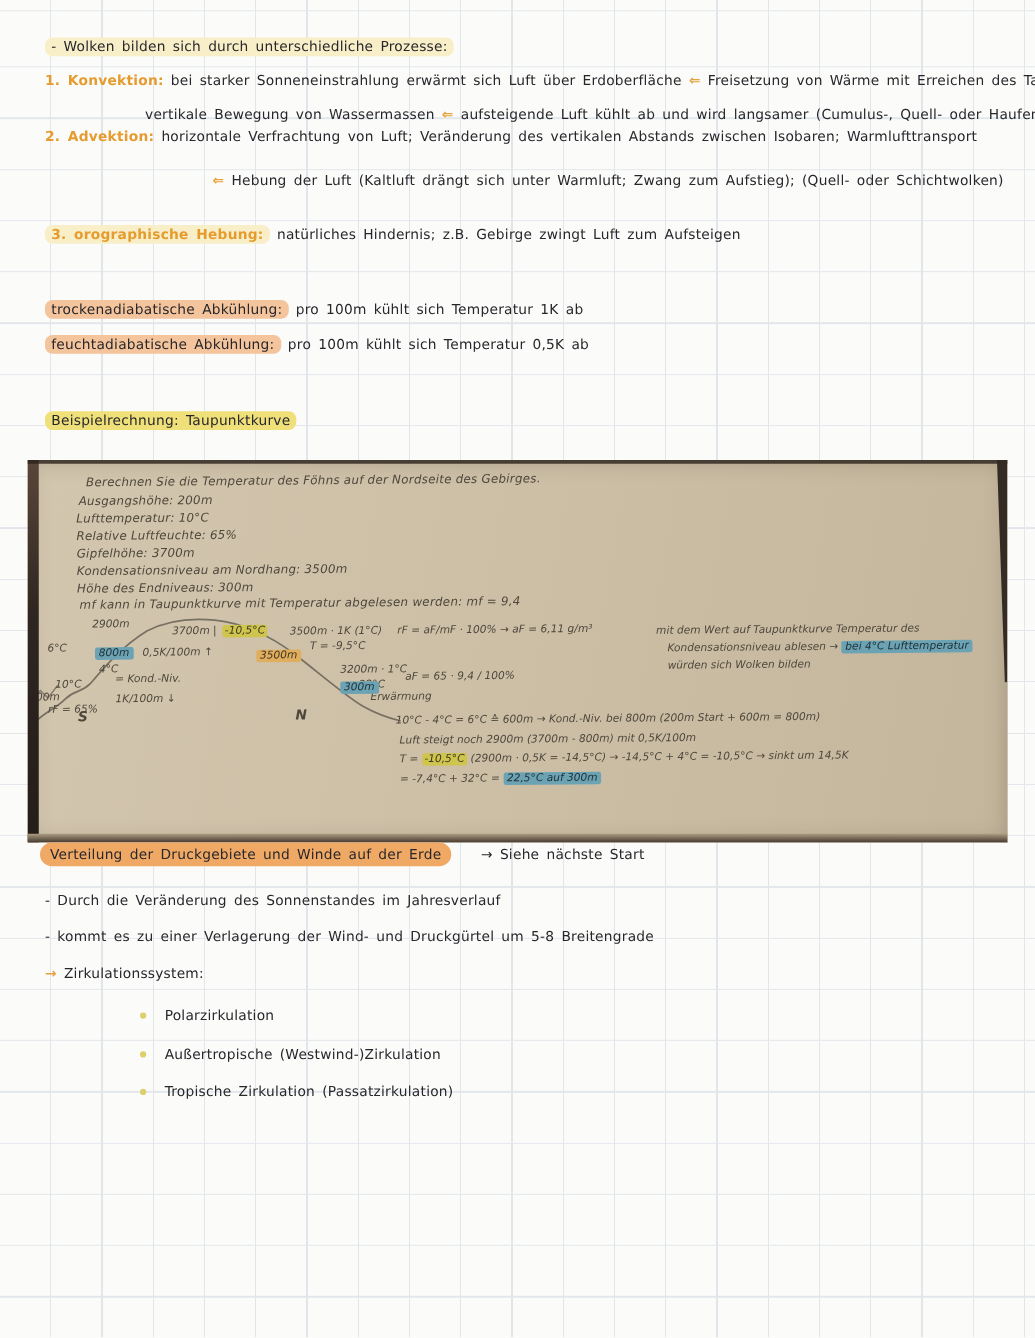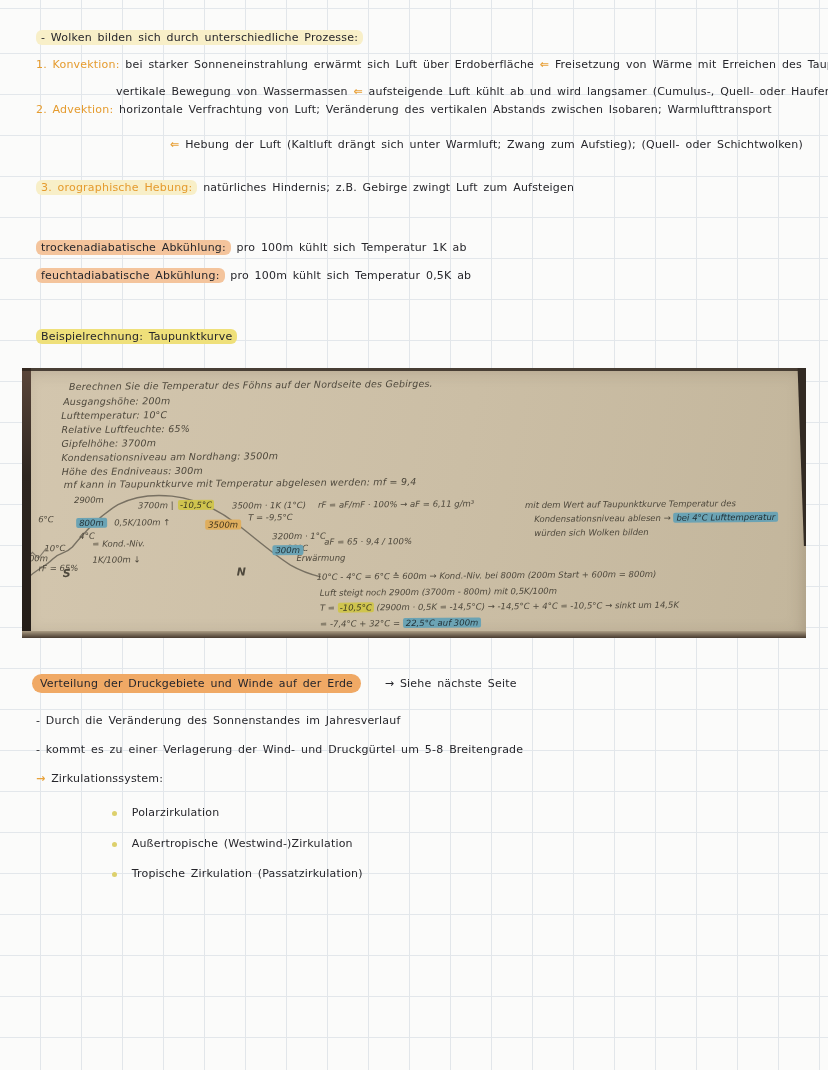--- a/index.html
+++ b/index.html
@@ -17,34 +17,34 @@
       repeating-linear-gradient(to right, transparent 0 40px, #e2e6ea 40px 41px),
       repeating-linear-gradient(to bottom, transparent 0 40px, #e3e7eb 40px 41px);
     background-position:0 13px;
   }
   .line{
     position:absolute;white-space:nowrap;
     font-size:11px;color:#26262b;
     letter-spacing:.2px;word-spacing:2px;
     line-height:15px;
   }
-  .orange{color:#e59b2e;font-weight:normal;}
+  .orange{color:#e59b2e;font-weight:bold;}
   .arrow-orange{color:#e8a23b;font-weight:bold;}
   .hl{padding:1px 5px;border-radius:6px;}
   .hl-faint{background:#f8efc8;}
   .hl-peach{background:#f4c49c;}
   .hl-yellow{background:#efe07a;}
   .hl-orangepill{background:#f0a965;border-radius:10px;padding:3px 8px;}
   .bullet-dot{
     display:inline-block;width:5px;height:5px;border-radius:50%;
     background:#ddd06c;margin-right:9px;vertical-align:middle;
   }
   
   .photo{
-    position:absolute;left:22px;top:368px;width:784px;height:270px;
+    position:absolute;left:22px;top:368px;width:784px;height:306px;
     background:linear-gradient(100deg,#d3c6ae 0%,#cbbea5 55%,#c3b69c 100%);
     overflow:hidden;
     box-shadow:inset 0 0 18px rgba(60,45,30,.25);
   }
   .photo-edge-left{position:absolute;left:0;top:0;width:9px;height:100%;
     background:linear-gradient(#5a463a,#2e2620 40%,#241d18);}
   .photo-edge-top{position:absolute;left:0;top:0;width:100%;height:3px;background:#2a221c;opacity:.8;}
   .photo-edge-bottom{position:absolute;left:0;bottom:0;width:100%;height:7px;
     background:linear-gradient(#ab9c83,#473a2f);}
   .photo-edge-right{position:absolute;right:0;top:0;width:14px;height:178px;background:#332b24;
@@ -178,21 +178,21 @@
 
     <div class="photo-edge-left"></div>
     <div class="photo-edge-top"></div>
     <div class="photo-edge-bottom"></div>
     <div class="photo-edge-right"></div>
   </div>
 
   <div class="line" style="left:32px;top:676px">
     <span class="hl-orangepill">Verteilung der Druckgebiete und Winde auf der Erde</span>
     <span style="margin-left:18px">→</span>
-    <span>Siehe nächste Seite</span>
+    <span>Siehe nächste Start</span>
   </div>
   <div class="line" style="left:36px;top:713px">- Durch die Veränderung des Sonnenstandes im Jahresverlauf</div>
   <div class="line" style="left:36px;top:742px">- kommt es zu einer Verlagerung der Wind- und Druckgürtel um 5-8 Breitengrade</div>
   <div class="line" style="left:36px;top:771px">
     <span class="arrow-orange">→</span>
     <span>Zirkulationssystem:</span>
   </div>
 
   <div class="line" style="left:112px;top:805px">
     <span class="bullet-dot"></span>

